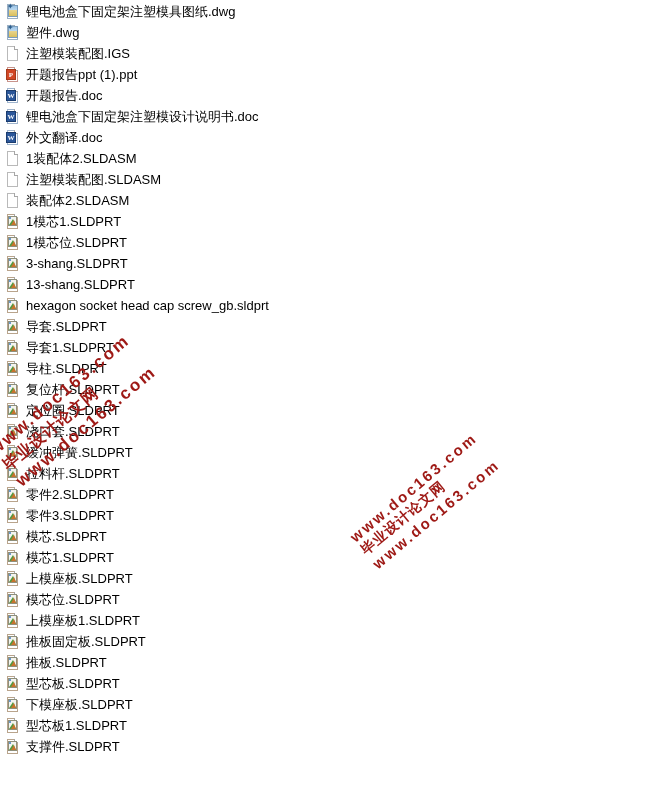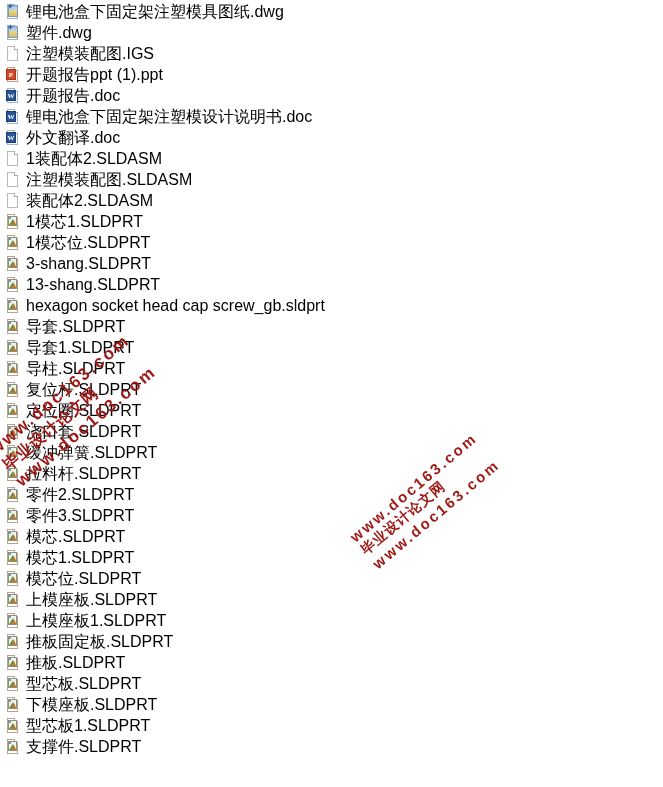--- a/index.html
+++ b/index.html
@@ -34,21 +34,21 @@
 
   .file-icon {
     width: 16px;
     height: 18px;
     flex: 0 0 16px;
     position: relative;
     margin-right: 5px;
   }
 
   .file-name {
-    font-size: 16px;
+    font-size: 13px;
     line-height: 15px;
     color: #000000;
     white-space: nowrap;
     letter-spacing: 0px;
   }
 
   
 
   
   .pg {
@@ -430,29 +430,29 @@
         <span class="dot"></span>
       </span>
       <span class="file-name">模芯1.SLDPRT</span>
     </div>
     <div class="file-row">
       <span class="file-icon ic-prt">
         <span class="pg"></span>
         <span class="thumb"></span>
         <span class="dot"></span>
       </span>
+      <span class="file-name">上模座板.SLDPRT</span>
+    </div>
+    <div class="file-row">
+      <span class="file-icon ic-prt">
+        <span class="pg"></span>
+        <span class="thumb"></span>
+        <span class="dot"></span>
+      </span>
       <span class="file-name">模芯位.SLDPRT</span>
-    </div>
-    <div class="file-row">
-      <span class="file-icon ic-prt">
-        <span class="pg"></span>
-        <span class="thumb"></span>
-        <span class="dot"></span>
-      </span>
-      <span class="file-name">上模座板.SLDPRT</span>
     </div>
     <div class="file-row">
       <span class="file-icon ic-prt">
         <span class="pg"></span>
         <span class="thumb"></span>
         <span class="dot"></span>
       </span>
       <span class="file-name">上模座板1.SLDPRT</span>
     </div>
     <div class="file-row">

